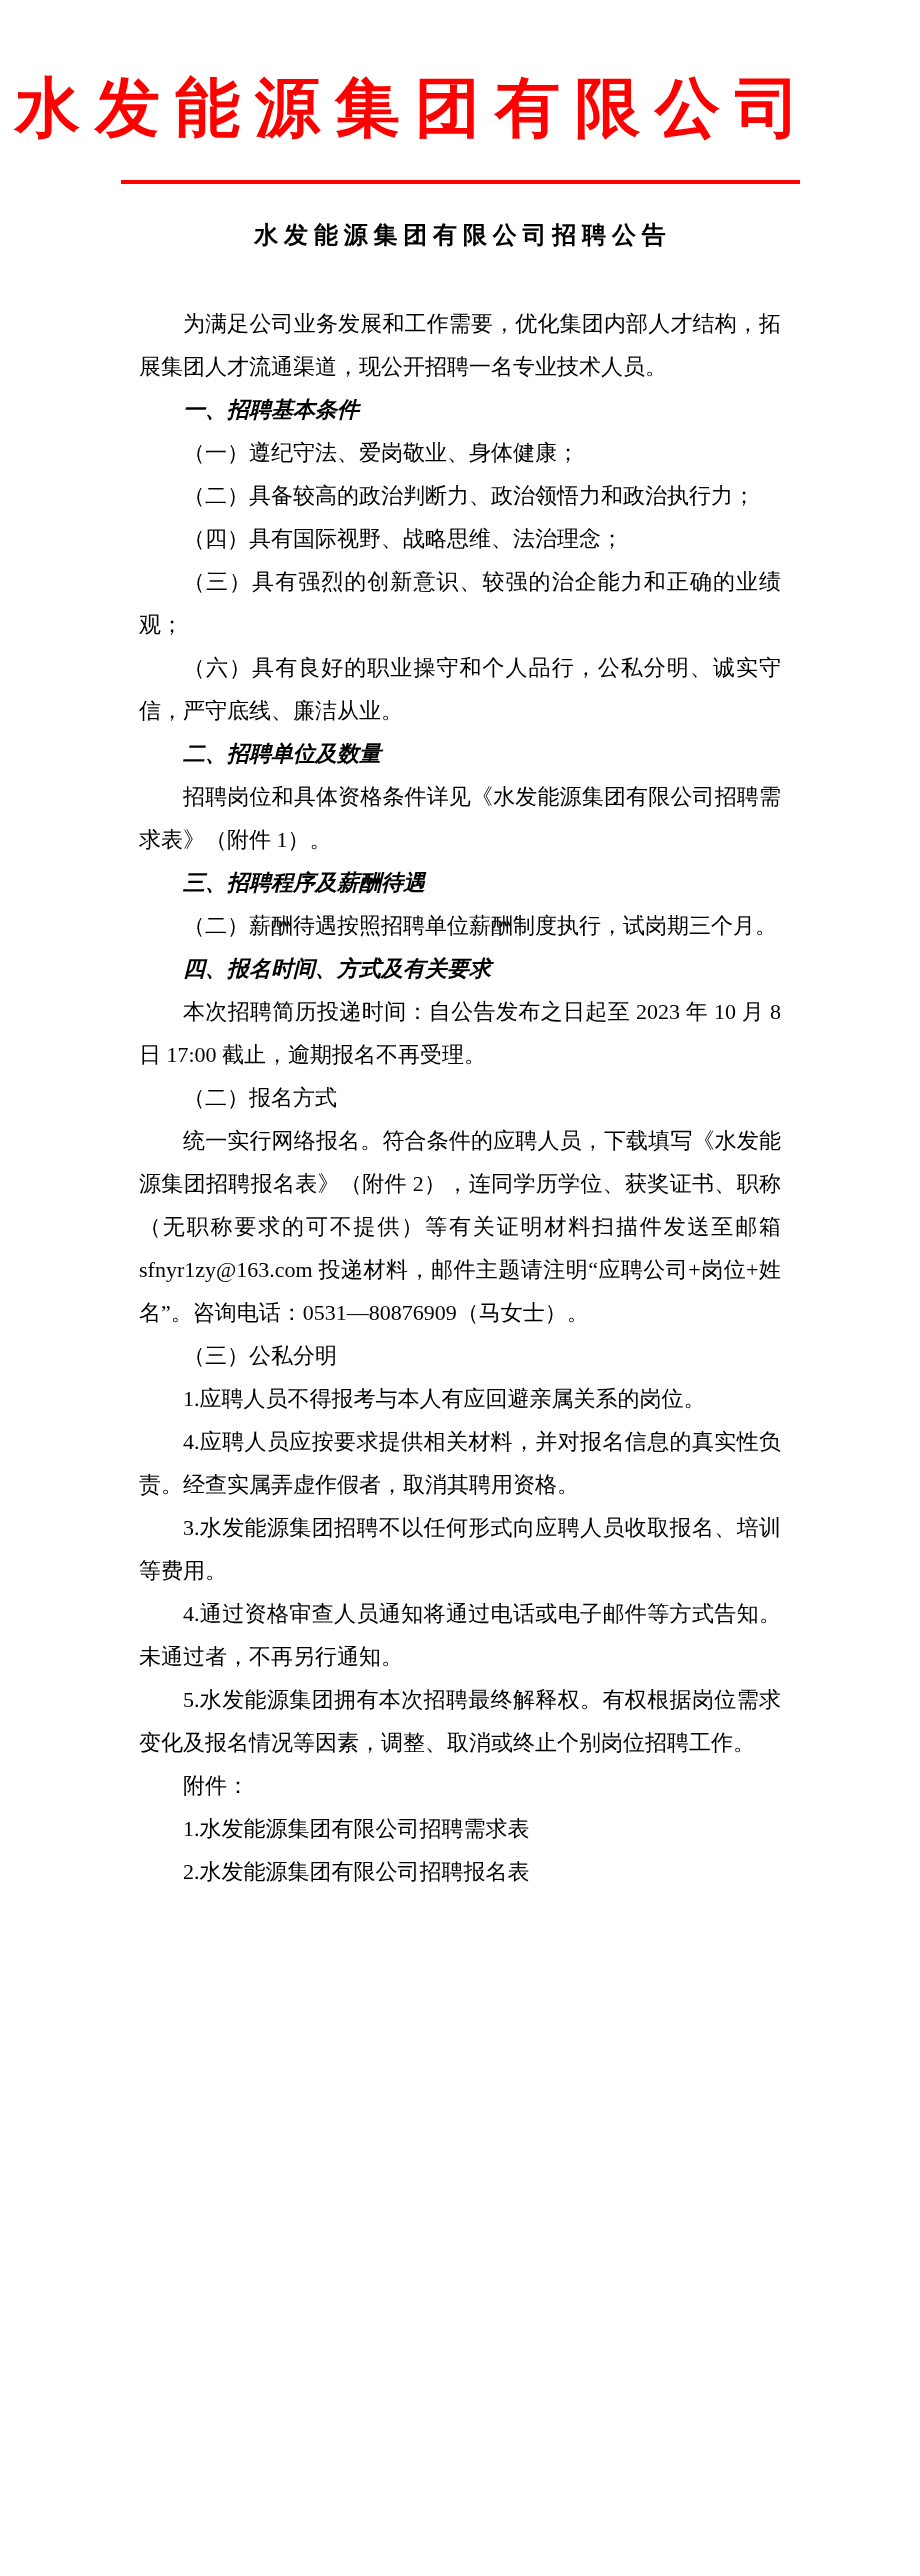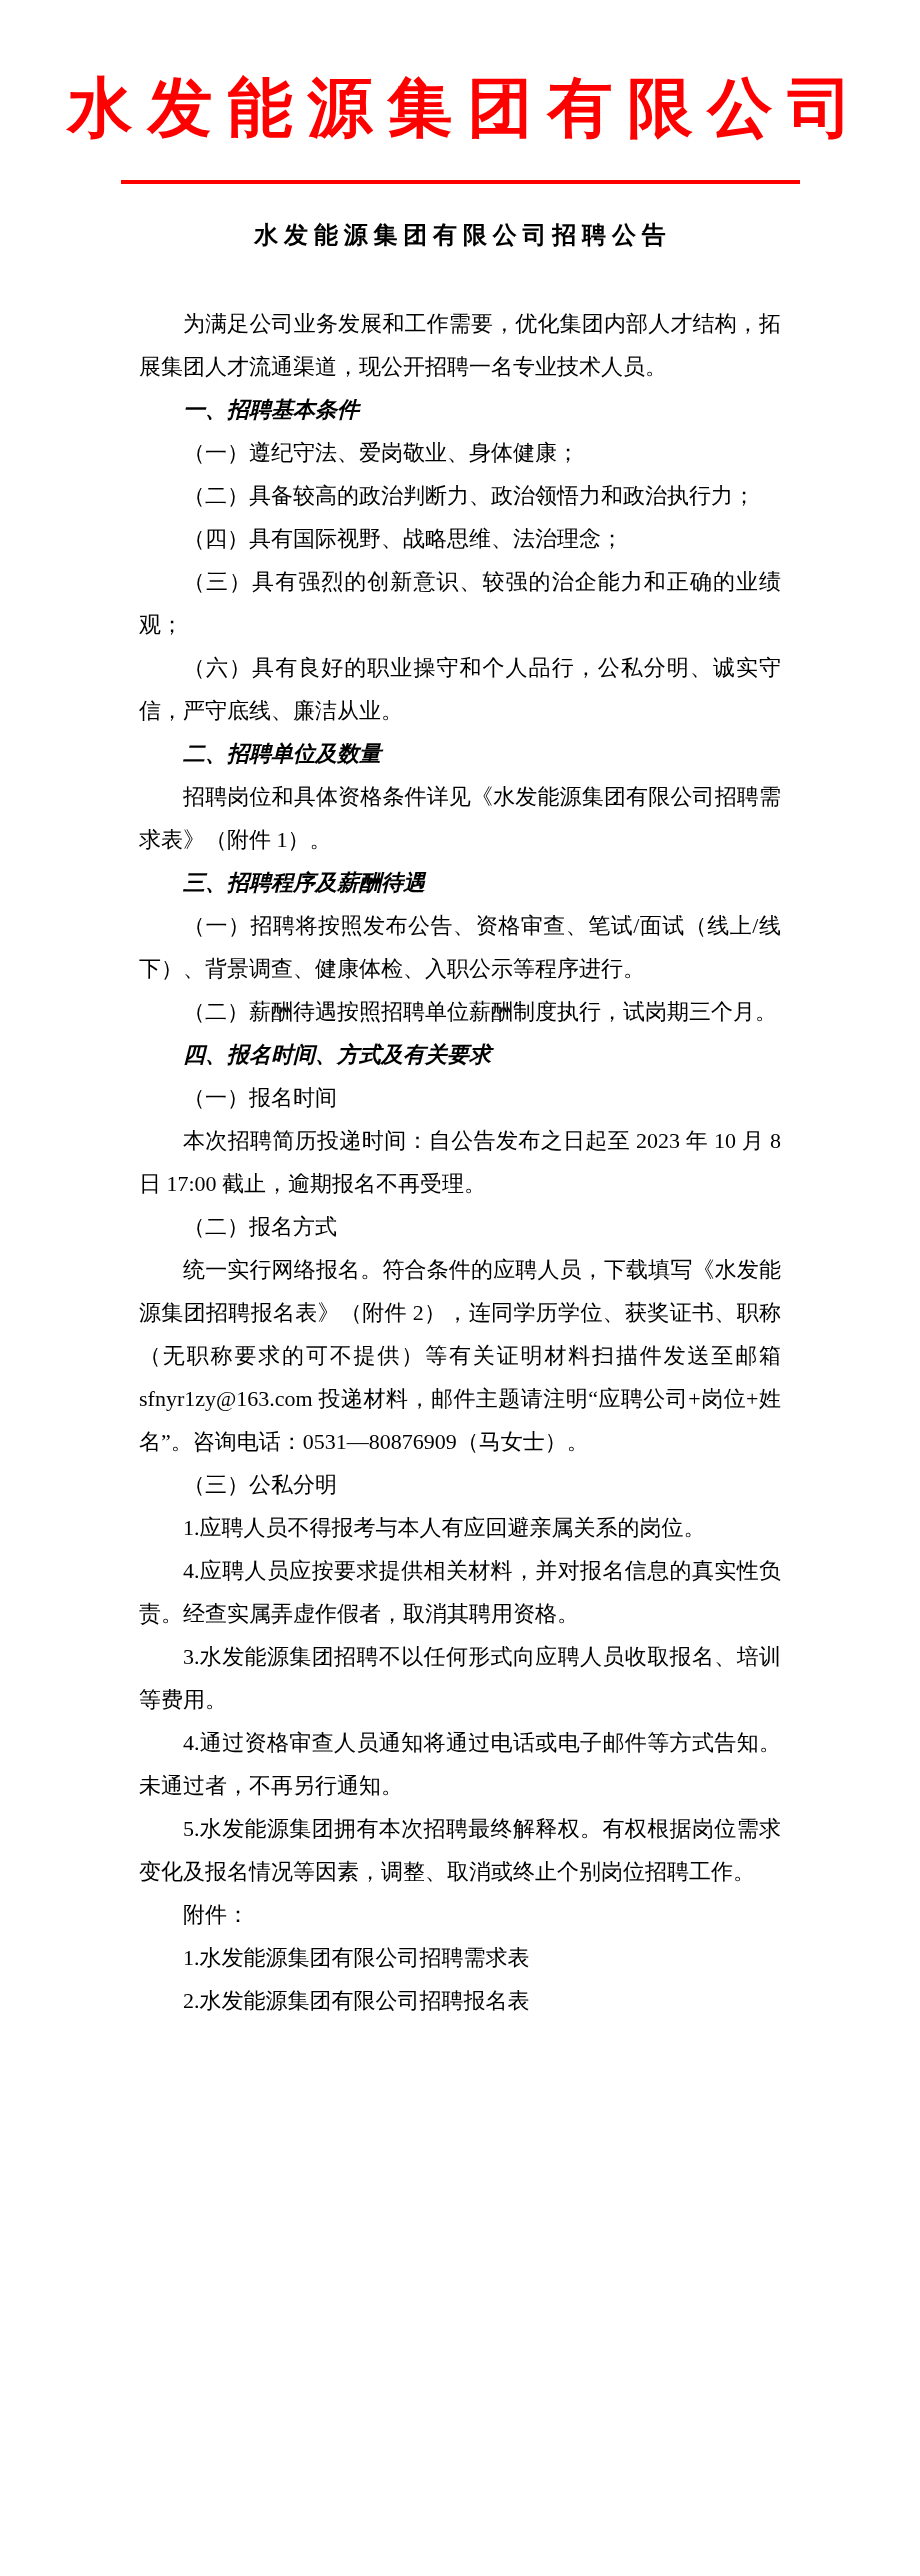--- a/index.html
+++ b/index.html
@@ -14,21 +14,20 @@
     background: #ffffff;
     overflow: hidden;
     font-family: "Liberation Serif", "DejaVu Serif", serif;
     color: #000000;
   }
   .letterhead {
     margin: 75px 0 0 0;
     font-size: 65px;
     line-height: 67px;
     font-weight: bold;
-    text-align: center;
     letter-spacing: 15px;
     text-indent: 15px;
     white-space: nowrap;
     font-family: "Liberation Serif", "DejaVu Serif", serif;
   }
   .red-line {
     margin: 38px auto 0 auto;
     width: 679px;
     height: 4px;
   }
@@ -78,24 +77,22 @@
       <p class="body-para">为满足公司业务发展和工作需要，优化集团内部人才结构，拓展集团人才流通渠道，现公开招聘一名专业技术人员。</p>
       <p class="section-heading">一、招聘基本条件</p>
       <p class="body-para">（一）遵纪守法、爱岗敬业、身体健康；</p>
       <p class="body-para">（二）具备较高的政治判断力、政治领悟力和政治执行力；</p>
       <p class="body-para">（四）具有国际视野、战略思维、法治理念；</p>
       <p class="body-para">（三）具有强烈的创新意识、较强的治企能力和正确的业绩观；</p>
       <p class="body-para">（六）具有良好的职业操守和个人品行，公私分明、诚实守信，严守底线、廉洁从业。</p>
       <p class="section-heading">二、招聘单位及数量</p>
       <p class="body-para">招聘岗位和具体资格条件详见《水发能源集团有限公司招聘需求表》（附件 1）。</p>
       <p class="section-heading">三、招聘程序及薪酬待遇</p>
-      <p class="body-para">（一）招聘将按照发布公告、资格审查、笔试/面试（线上/线下）、背景调查、健康体检、入职公示等程序进行。</p>
       <p class="body-para">（二）薪酬待遇按照招聘单位薪酬制度执行，试岗期三个月。</p>
       <p class="section-heading">四、报名时间、方式及有关要求</p>
-      <p class="body-para">（一）报名时间</p>
       <p class="body-para">本次招聘简历投递时间：自公告发布之日起至 2023 年 10 月 8 日 17:00 截止，逾期报名不再受理。</p>
       <p class="body-para">（二）报名方式</p>
       <p class="body-para">统一实行网络报名。符合条件的应聘人员，下载填写《水发能源集团招聘报名表》（附件 2），连同学历学位、获奖证书、职称（无职称要求的可不提供）等有关证明材料扫描件发送至邮箱 sfnyr1zy@163.com 投递材料，邮件主题请注明“应聘公司+岗位+姓名”。咨询电话：0531—80876909（马女士）。</p>
       <p class="body-para">（三）公私分明</p>
       <p class="body-para">1.应聘人员不得报考与本人有应回避亲属关系的岗位。</p>
       <p class="body-para">4.应聘人员应按要求提供相关材料，并对报名信息的真实性负责。经查实属弄虚作假者，取消其聘用资格。</p>
       <p class="body-para">3.水发能源集团招聘不以任何形式向应聘人员收取报名、培训等费用。</p>
       <p class="body-para">4.通过资格审查人员通知将通过电话或电子邮件等方式告知。未通过者，不再另行通知。</p>
       <p class="body-para">5.水发能源集团拥有本次招聘最终解释权。有权根据岗位需求变化及报名情况等因素，调整、取消或终止个别岗位招聘工作。</p>
       <p class="body-para">附件：</p>

